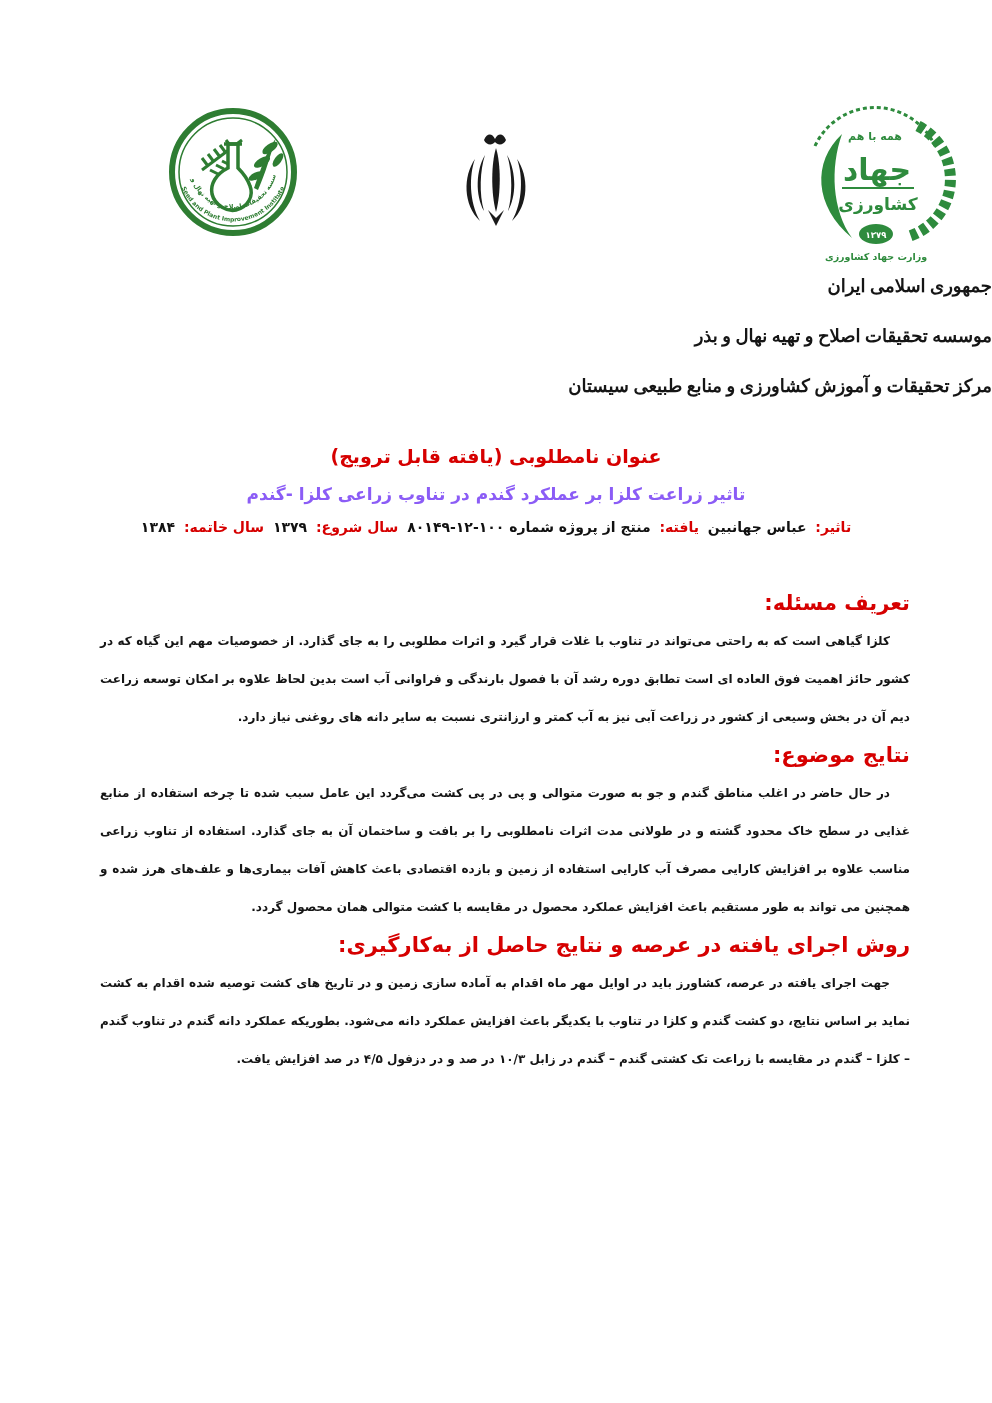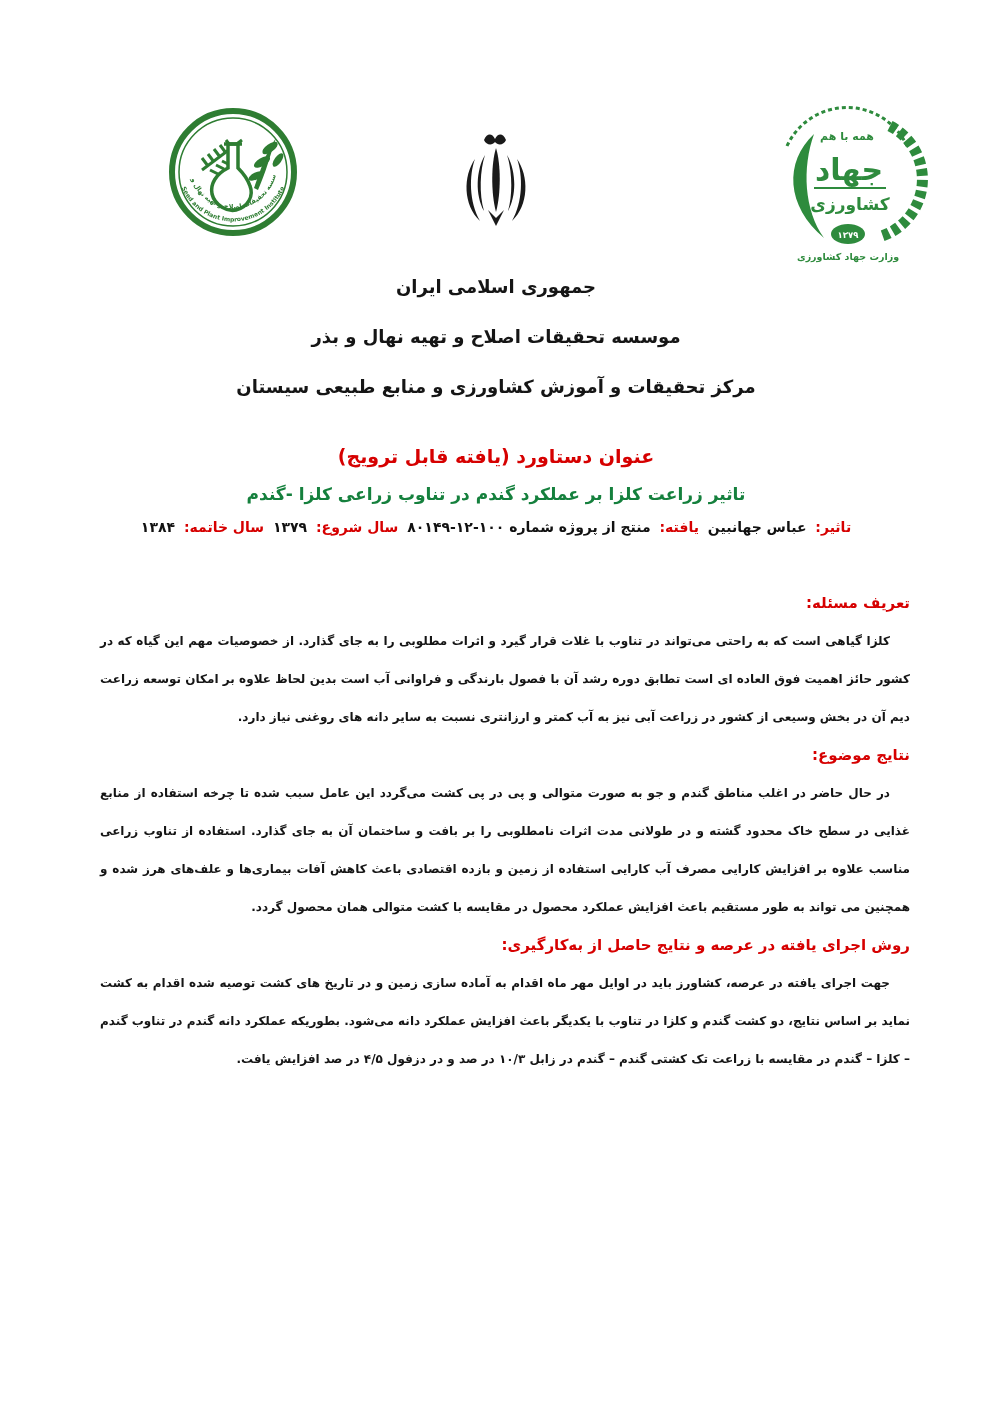--- a/index.html
+++ b/index.html
@@ -5,35 +5,35 @@
   html,body{margin:0;padding:0;background:#e8e8e8;}
   .page{
     position:relative;width:992px;height:1403px;background:#ffffff;
     margin:0 auto;overflow:hidden;
     font-family:"DejaVu Sans",sans-serif;font-weight:bold;color:#151515;
   }
   
   .logo{position:absolute;}
   .logo-left{left:158px;top:96px;}
   .logo-center{left:454px;top:128px;}
-  .logo-right{left:762px;top:84px;}
+  .logo-right{left:790px;top:84px;}
   
-  .org-titles{position:absolute;top:272px;left:0;right:0;text-align:center;direction:rtl;}
+  .org-titles{position:absolute;top:272px;left:0;right:0;text-align:right;direction:rtl;font-family:Liberation Serif, serif;}
   .org-titles p{margin:0 0 21px 0;font-size:18px;line-height:29px;}
   
   .ach{position:absolute;top:436px;left:0;right:0;text-align:center;direction:rtl;}
   .ach-heading{margin:0;font-size:19px;line-height:40px;color:#d60000;}
-  .ach-title{margin:0;font-size:17px;line-height:36px;color:#15803d;}
+  .ach-title{margin:0;font-size:17px;line-height:36px;color:#8b5cf6;}
   .ach-meta{margin:0;font-size:14px;line-height:30px;color:#111;}
   .ach-meta .lbl{color:#d60000;margin-top:6px;}
   .ach-meta .val{color:#111;text-align:right;}
   .ach-meta span{margin:0 2px;}
   
   .content{position:absolute;top:584px;left:100px;width:810px;direction:rtl;}
-  .sec-heading{margin:0;font-size:15px;line-height:38px;color:#d60000;text-align:right;font-weight:bold;}
+  .sec-heading{margin:0;font-size:21px;line-height:38px;color:#d60000;text-align:right;font-weight:bold;}
   .sec-body{margin:0;font-size:12px;line-height:38px;text-align:justify;text-indent:20px;}
   
   svg text{font-family:"DejaVu Sans",sans-serif;font-weight:bold;}
 </style>
 </head>
 <body>
 
 <div class="page">
 
   <div class="logo logo-left">
@@ -108,21 +108,21 @@
     </svg>
   </div>
 
   <div class="org-titles">
     <p>جمهوری اسلامی ایران</p>
     <p>موسسه تحقیقات اصلاح و تهیه نهال و بذر</p>
     <p>مرکز تحقیقات و آموزش کشاورزی و منابع طبیعی سیستان</p>
   </div>
 
   <div class="ach">
-    <p class="ach-heading">عنوان دستاورد (یافته قابل ترویج)</p>
+    <p class="ach-heading">عنوان نامطلوبی (یافته قابل ترویج)</p>
     <p class="ach-title">تاثیر زراعت کلزا بر عملکرد گندم در تناوب زراعی کلزا -گندم</p>
     <p class="ach-meta">
       <span class="lbl">تاثیر:</span>
       <span class="val">عباس جهانبین</span>
       <span class="lbl">یافته:</span>
       <span class="val">منتج از پروژه شماره ۱۰۰-۱۲-۸۰۱۴۹</span>
       <span class="lbl">سال شروع:</span>
       <span class="val">۱۳۷۹</span>
       <span class="lbl">سال خاتمه:</span>
       <span class="val">۱۳۸۴</span>

